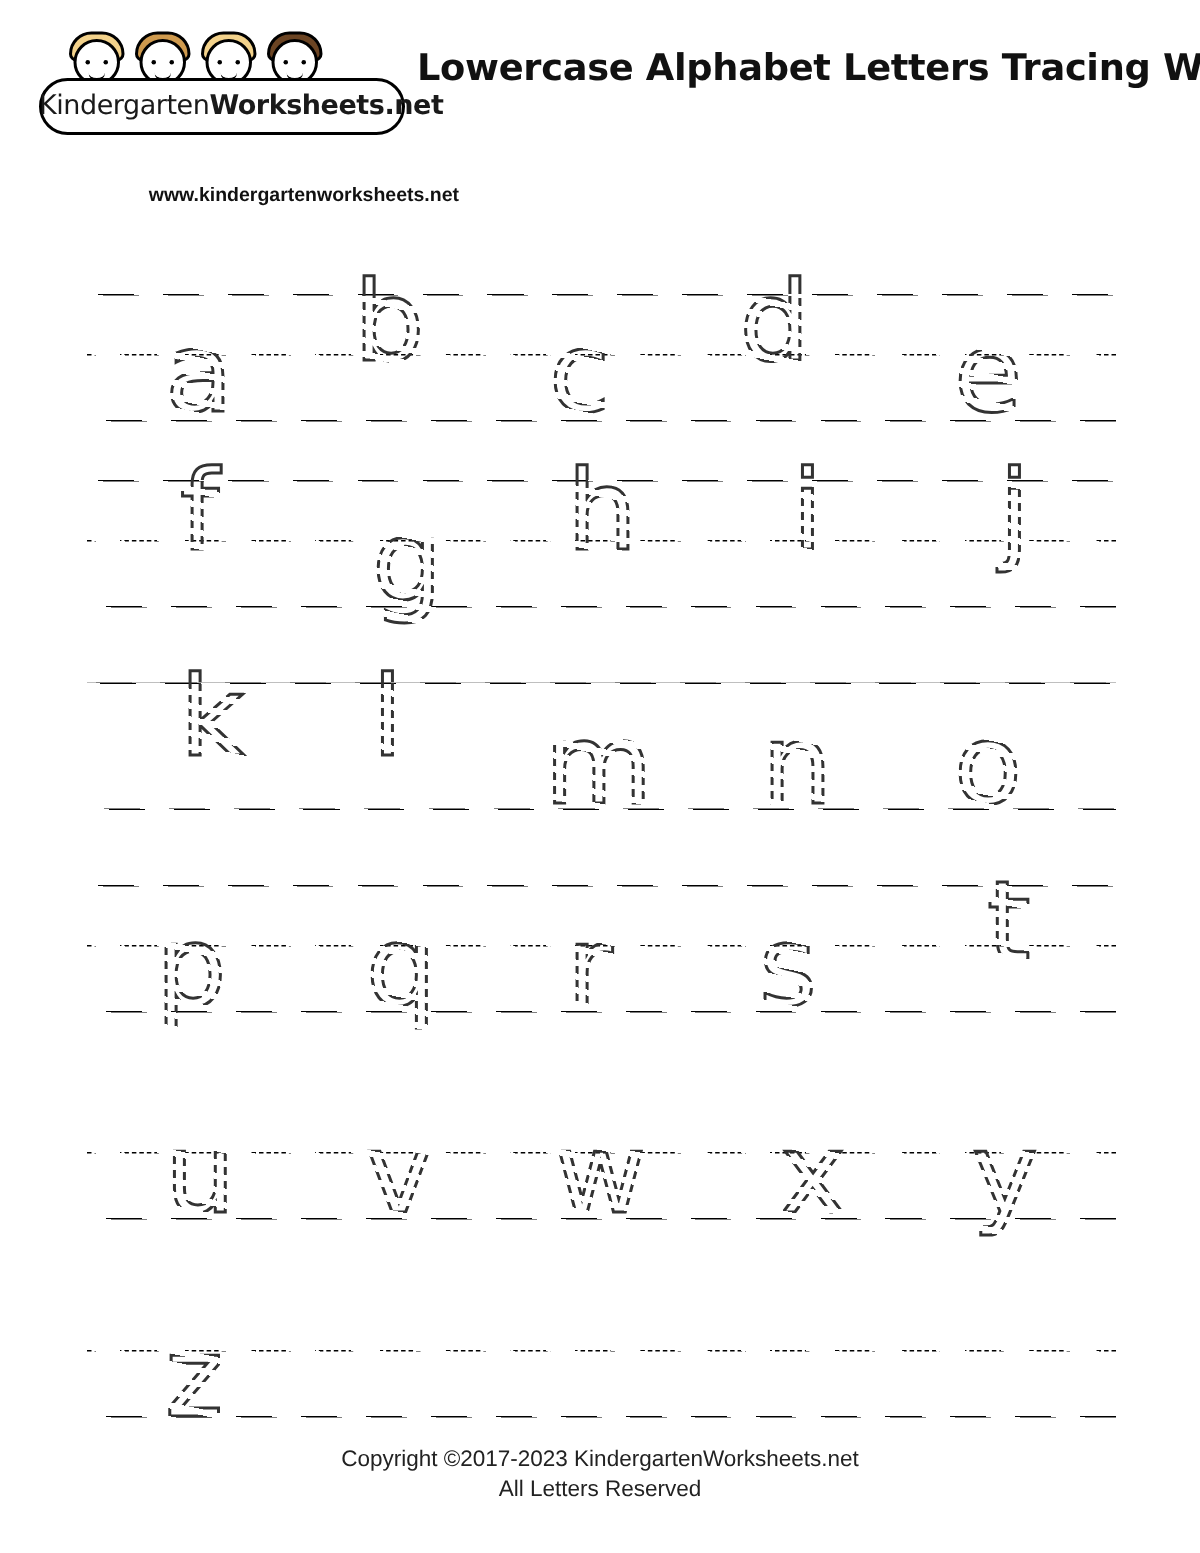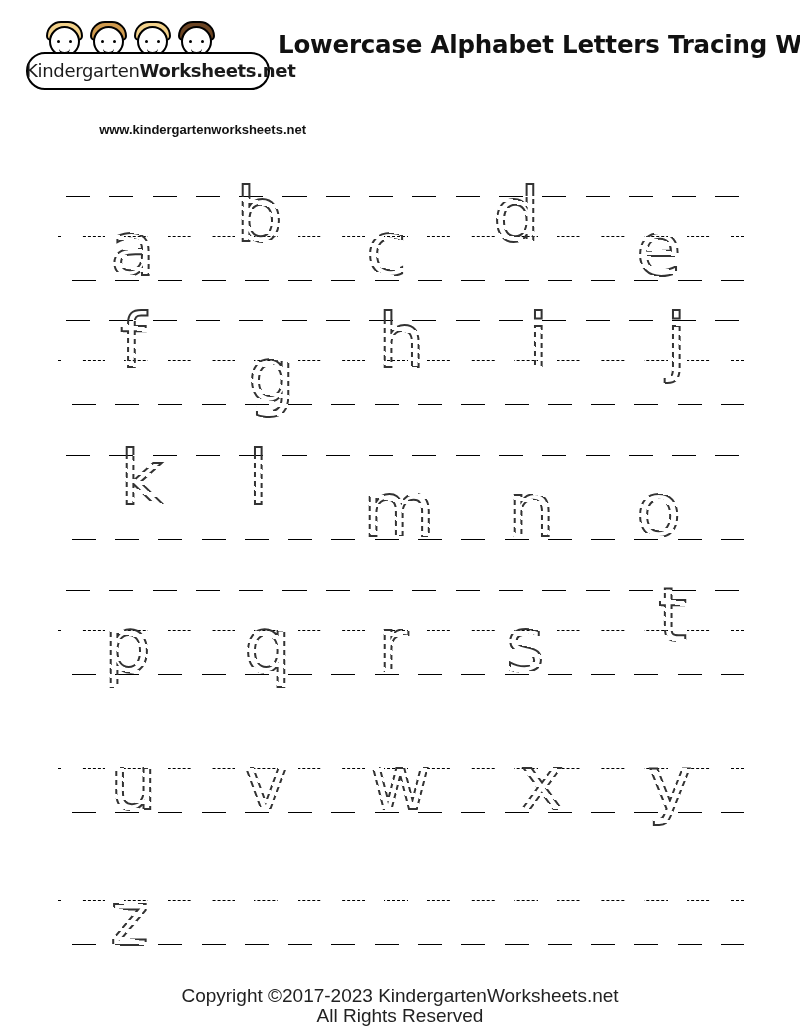--- a/index.html
+++ b/index.html
@@ -170,24 +170,24 @@
         rgba(255,255,255,0) 0px,
         rgba(255,255,255,0) 5px,
         #ffffff 5px,
         #ffffff 9px);
   }
 
   
   .footer {
     position: absolute;
     left: 0;
-    top: 986px;
+    top: 963px;
     width: 800px;
     text-align: center;
-    font-size: 19px;
+    font-size: 15px;
     color: #222;
     line-height: 20px;
     font-family: "Liberation Sans", sans-serif;
   }
 
   
   .kid {
     position: absolute;
     top: 0;
     width: 46px;
@@ -374,14 +374,14 @@
     <div class="letters">
       <span class="trace" style="left:52px; top:22px;">z</span>
       <div class="dashmask"></div>
     </div>
   </div>
 
 </div>
 
 <div class="footer">
   <div>Copyright ©2017-2023 KindergartenWorksheets.net</div>
-  <div>All Rights Reserved</div>
+  <div>All Letters Reserved</div>
 </div>
 
 </body></html>

